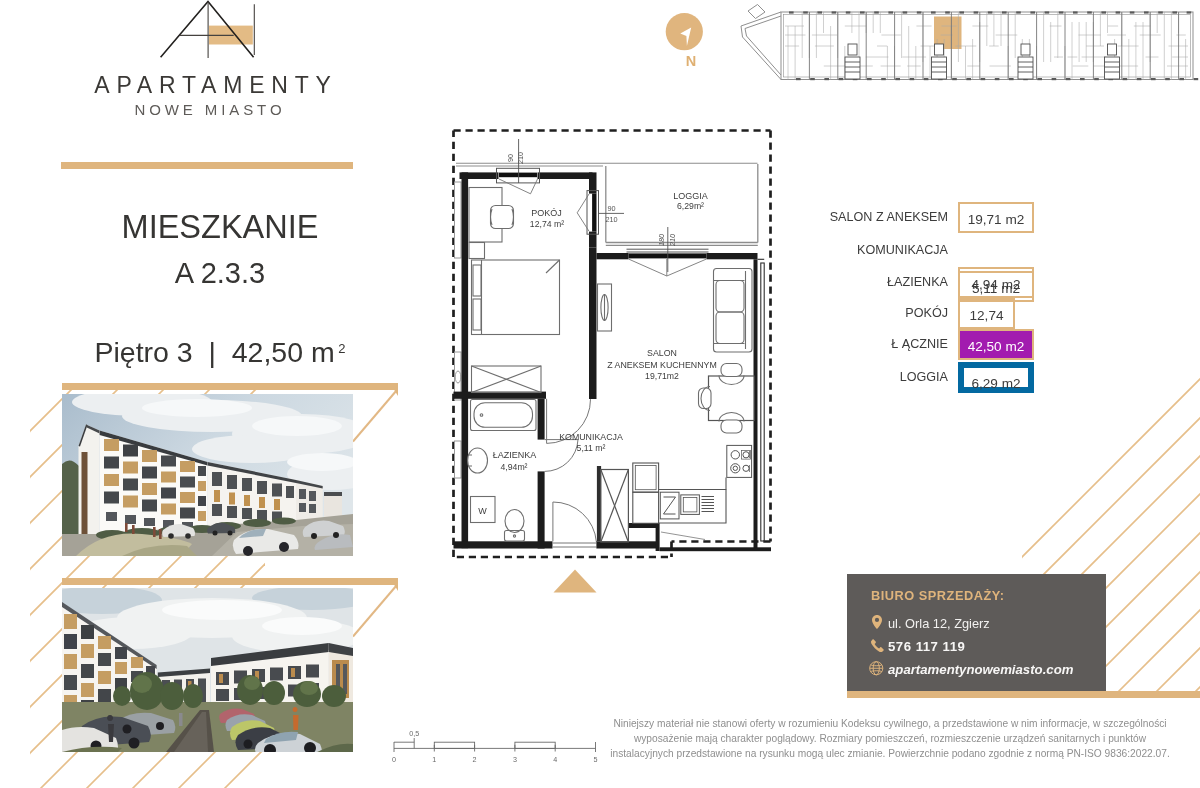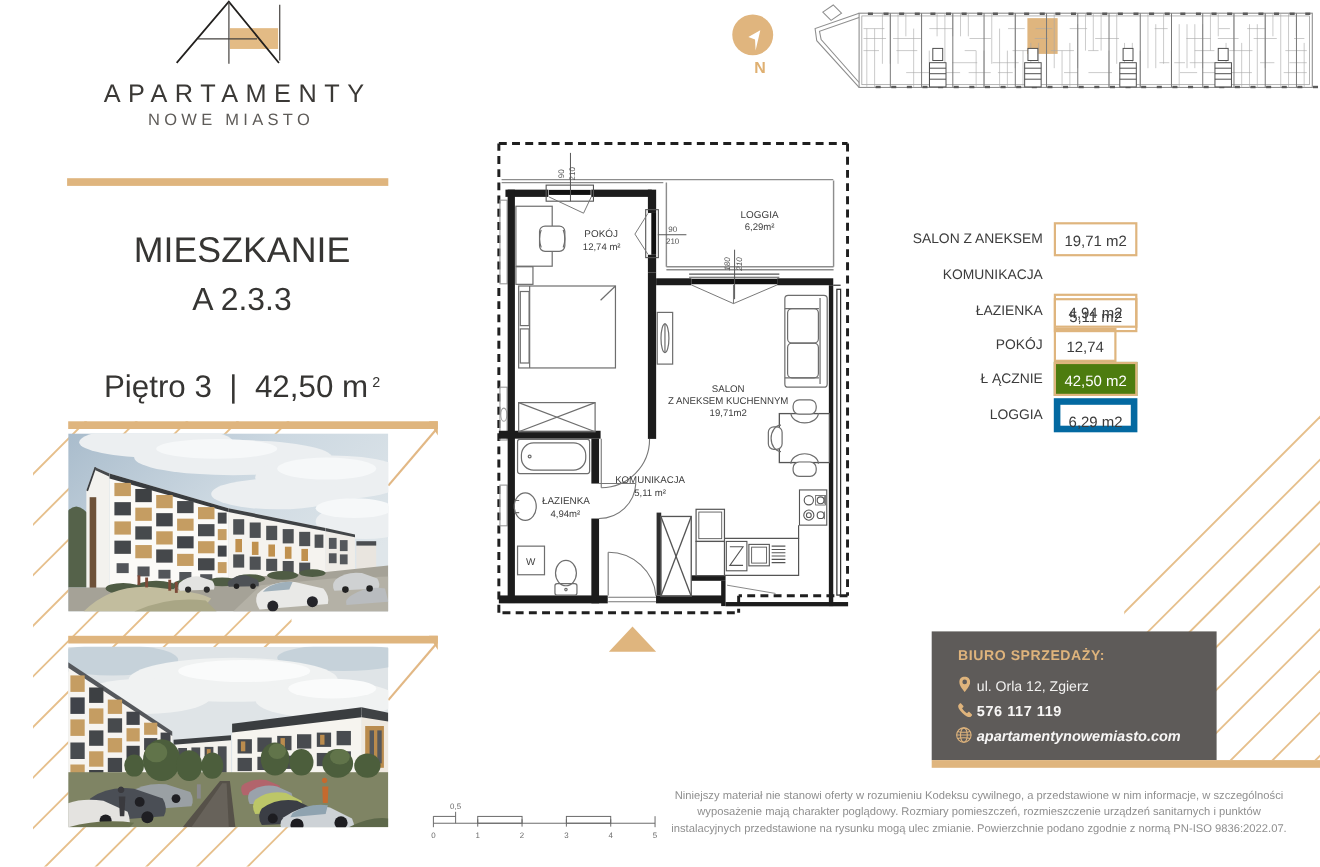--- a/index.html
+++ b/index.html
@@ -890,21 +890,21 @@
 <div class="abs" style="left:700px;top:266.5px;width:248px;height:31px;line-height:31px;text-align:right;font-size:12.6px;color:#3c3c3c;">ŁAZIENKA</div>
 
 <div class="abs" style="left:958px;top:266.5px;width:76px;height:31px;line-height:31px;text-align:center;font-size:13.6px;color:#3c3c3c;border:2px solid #dfb57e;box-sizing:border-box;">4,94 m2</div>
 
 <div class="abs" style="left:700px;top:297.5px;width:248px;height:31px;line-height:31px;text-align:right;font-size:12.6px;color:#3c3c3c;">POKÓJ</div>
 
 <div class="abs" style="left:958px;top:297.5px;width:57px;height:31px;line-height:31px;text-align:center;font-size:13.6px;color:#3c3c3c;border:2px solid #dfb57e;box-sizing:border-box;">12,74 m2</div>
 
 <div class="abs" style="left:700px;top:328.5px;width:248px;height:31px;line-height:31px;text-align:right;font-size:12.6px;color:#3c3c3c;">Ł ĄCZNIE</div>
 
-<div class="abs" style="left:958px;top:328.5px;width:76px;height:31px;line-height:31px;text-align:center;font-size:13.6px;color:#fff;border:2px solid #dfb57e;background:#4d7c0f;box-sizing:border-box;">42,50 m2</div>
+<div class="abs" style="left:958px;top:328.5px;width:76px;height:31px;line-height:31px;text-align:center;font-size:13.6px;color:#fff;border:2px solid #dfb57e;background:#a21caf;box-sizing:border-box;">42,50 m2</div>
 
 <div class="abs" style="left:700px;top:361.5px;width:248px;height:31px;line-height:31px;text-align:right;font-size:12.6px;color:#3c3c3c;">LOGGIA</div>
 
 <div class="abs" style="left:958px;top:361.5px;width:76px;height:31px;line-height:31px;text-align:center;font-size:13.6px;color:#3c3c3c;border:6px solid #0369a1;box-sizing:border-box;">6,29 m2</div>
 
 <div class="abs" style="left:846.5px;top:573.5px;width:259px;height:117px;background:#5e5b59;"></div>
 
 <div class="abs" style="left:871px;top:588px;font-size:12.8px;font-weight:bold;letter-spacing:0.5px;color:#dfb47c;">BIURO SPRZEDAŻY:</div>
 
 <svg class="abs" style="left:872px;top:615px;" width="10" height="14" viewBox="0 0 10 14">

